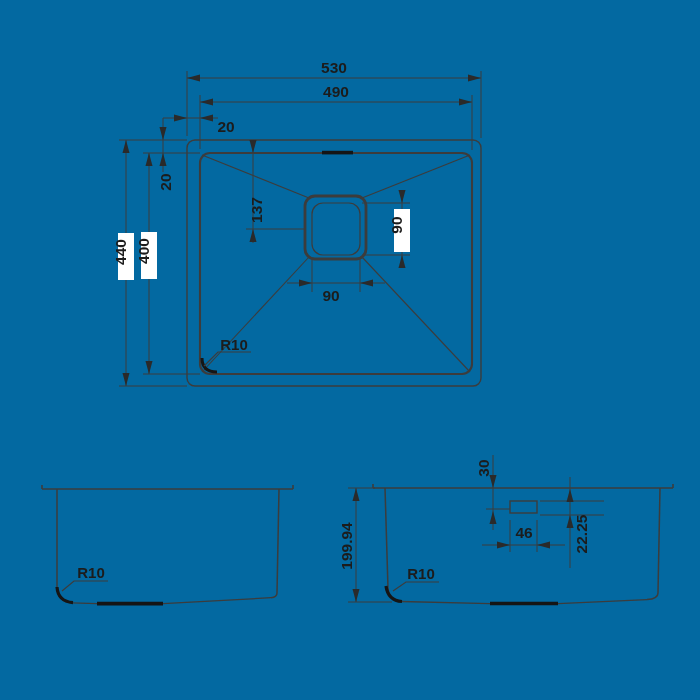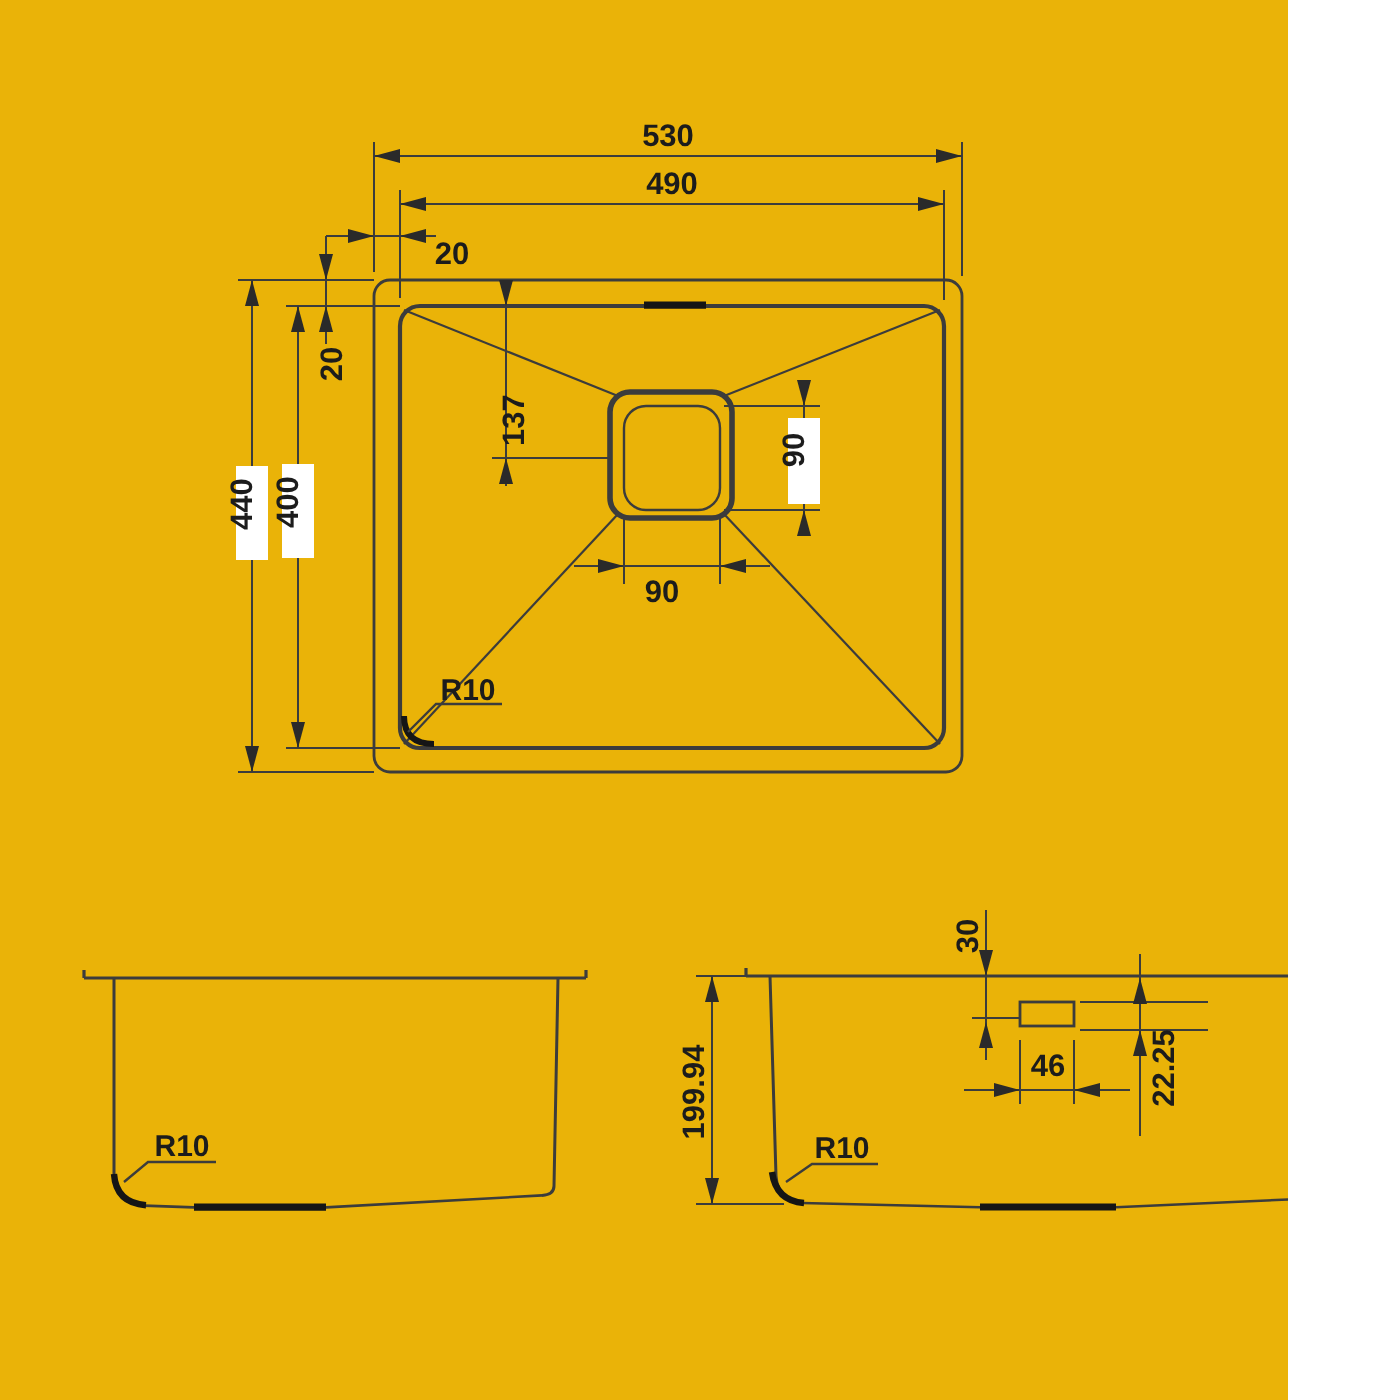--- a/index.html
+++ b/index.html
@@ -1,16 +1,16 @@
 <!DOCTYPE html>
 <html><head>
 <meta charset="utf-8">
 <style>
   html,body{margin:0;padding:0;background:#ffffff;}
-  .page{width:644px;height:700px;background:#eab308;position:relative;overflow:hidden;}
+  .page{width:700px;height:700px;background:#0369a1;position:relative;overflow:hidden;}
   svg{display:block;}
   text{font-family:"Liberation Sans","DejaVu Sans",sans-serif;font-weight:700;fill:#1c1c1c;}
   .dim{font-size:15.5px;}
   .rlab{font-size:15px;}
 </style>
 </head>
 <body>
 
 <div class="page">
 <svg width="700" height="700" viewBox="0 0 700 700">

